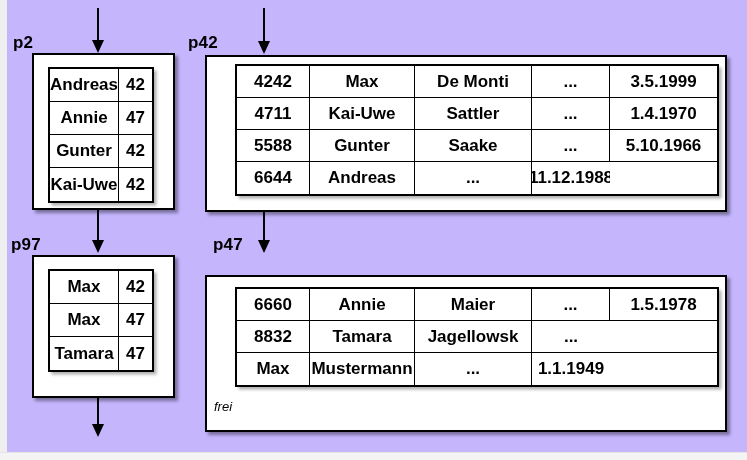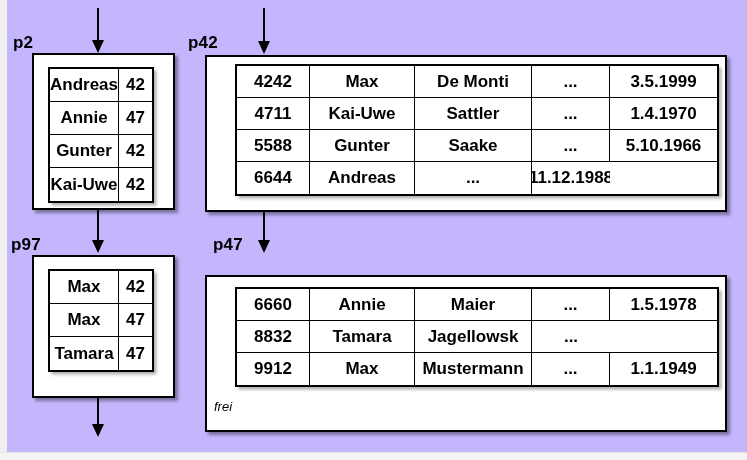--- a/index.html
+++ b/index.html
@@ -178,21 +178,20 @@
           <div class="tcell">...</div>
           <div class="tcell">1.5.1978</div>
         </div>
         <div class="trow">
           <div class="tcell">8832</div>
           <div class="tcell">Tamara</div>
           <div class="tcell">Jagellowsk</div>
           <div class="tcell">...</div>
         </div>
         <div class="trow">
-          <div class="tcell">9912</div>
           <div class="tcell">Max</div>
           <div class="tcell">Mustermann</div>
           <div class="tcell">...</div>
           <div class="tcell">1.1.1949</div>
         </div>
       </div>
     <div class="free-label" style="left:7px; top:122px;">frei</div>
   </div>
 
 </div>

